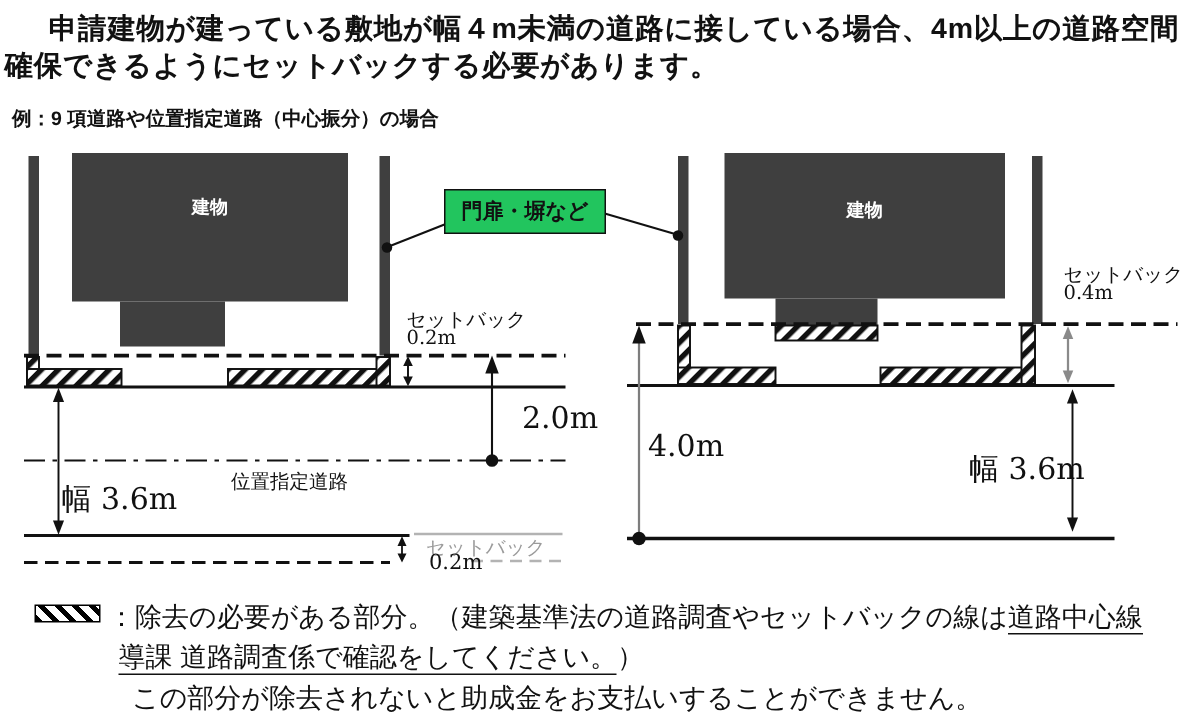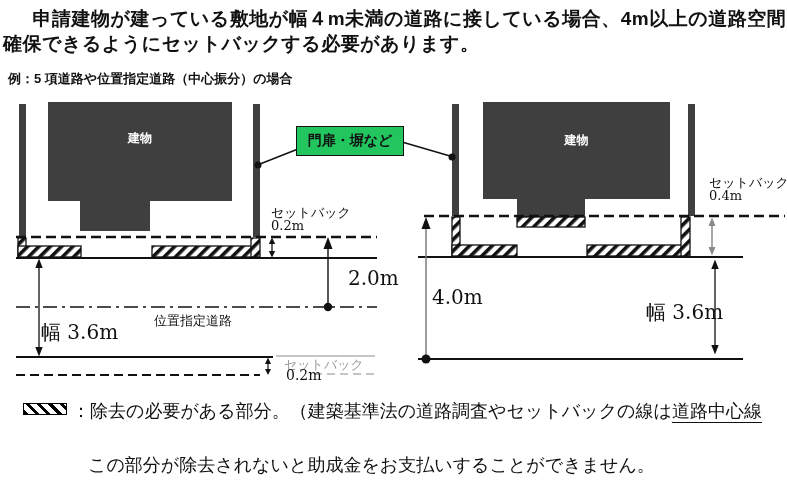--- a/index.html
+++ b/index.html
@@ -103,21 +103,21 @@
 
     <line x1="298" y1="149" x2="260" y2="164" stroke="#111" stroke-width="1.4"></line>
     <circle cx="258" cy="165" r="3.5" fill="#111"></circle>
     <line x1="402" y1="142" x2="450" y2="156" stroke="#111" stroke-width="1.4"></line>
     <circle cx="452" cy="157" r="3.5" fill="#111"></circle>
   </svg>
 
   <div class="abs txt hdr" style="left:13px;top:6px;">　申請建物が建っている敷地が幅４m未満の道路に接している場合、4m以上の道路空間を</div>
   <div class="abs txt hdr" style="left:3px;top:31px;">確保できるようにセットバックする必要があります。</div>
 
-  <div class="abs txt ex" style="left:8px;top:70px;">例：5 項道路や位置指定道路（中心振分）の場合</div>
+  <div class="abs txt ex" style="left:8px;top:70px;">例：9 項道路や位置指定道路（中心振分）の場合</div>
 
   <div class="abs bldg" style="left:48px;top:130px;width:184px;">建物</div>
   <div class="abs bldg" style="left:483px;top:132px;width:187px;">建物</div>
 
   <div class="abs txt callout" style="left:296px;top:126px;width:106px;height:28px;">門扉・塀など</div>
 
   <div class="abs txt ser s13" style="left:271px;top:204px;">セットバック</div>
   <div class="abs txt ser s15" style="left:271px;top:218px;">0.2m</div>
   <div class="abs txt ser s16" style="left:348px;top:266px;">2.0m</div>
   <div class="abs txt ser s13" style="left:154px;top:312px;">位置指定道路</div>
@@ -126,15 +126,18 @@
   <div class="abs txt ser s14" style="left:286px;top:367px;">0.2m</div>
 
   <div class="abs txt ser s13" style="left:709px;top:174px;">セットバック</div>
   <div class="abs txt ser s15" style="left:709px;top:188px;">0.4m</div>
   <div class="abs txt ser s16" style="left:432px;top:285px;">4.0m</div>
   <div class="abs txt ser s16" style="left:646px;top:299px;">幅 3.6m</div>
 
   <div class="abs txt legend-line" style="left:23px;top:399px;">
     <span class="swatch"></span><span>：除去の必要がある部分。（建築基準法の道路調査やセットバックの線は</span><span class="u">道路中心線</span>
   </div>
+  <div class="abs txt legend-line" style="left:79px;top:426px;">
+    <span class="u">導課 道路調査係で確認をしてください。</span><span>）</span>
+  </div>
   <div class="abs txt legend-line" style="left:88px;top:453px;">この部分が除去されないと助成金をお支払いすることができません。</div>
 
 </div>
 
 </body></html>

